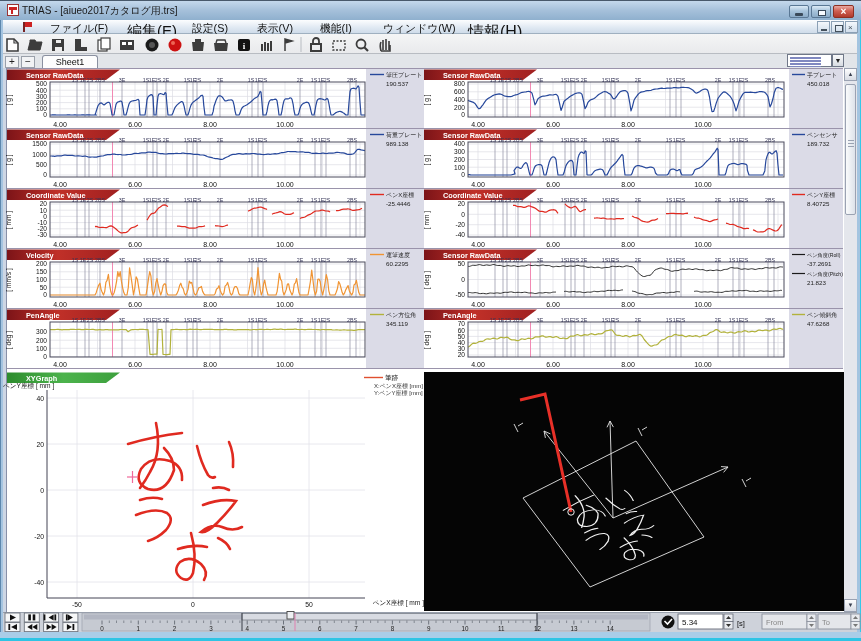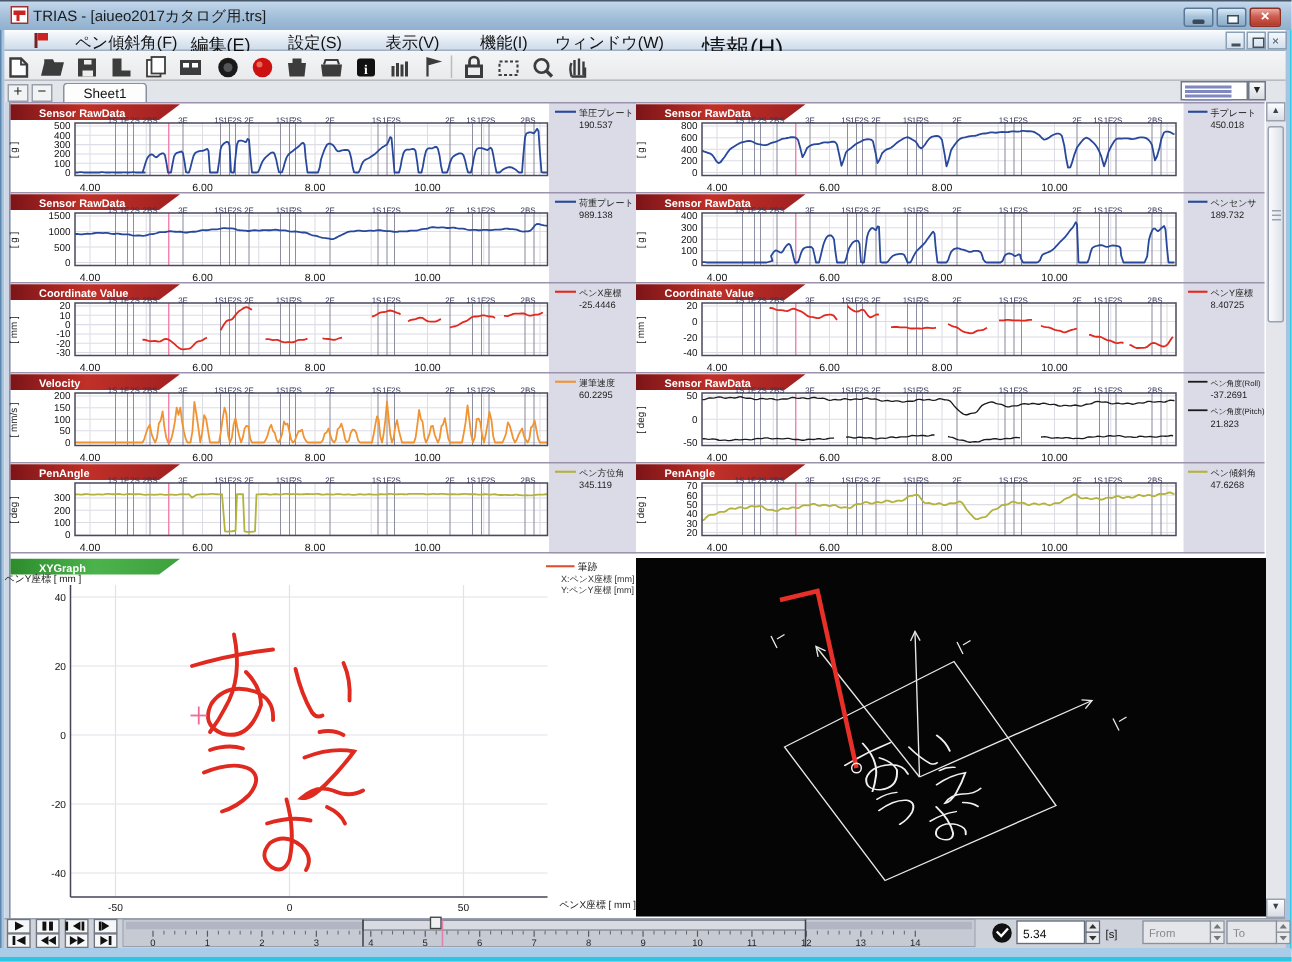--- a/index.html
+++ b/index.html
@@ -17,26 +17,26 @@
     </div>
 <div class="abs" style="left:811px;top:5px;width:20px;height:13px;background:linear-gradient(#dceaf6,#a8c4dc 45%,#8cacc8);border:1px solid #5a7895;border-radius:2px;box-sizing:border-box;">
       <div class="abs" style="left:6px;top:4px;width:6px;height:4px;border:1px solid #3a4a5a;background:#f8fbff;"></div>
     </div>
 <div class="abs" style="left:833px;top:5px;width:21px;height:13px;background:linear-gradient(#e8a9a2,#cf5f52 45%,#b03a2c);border:1px solid #8d2f22;border-radius:2px;box-sizing:border-box;color:#fff;font-size:10px;font-weight:bold;text-align:center;line-height:11px;">×</div>
 <div class="abs" style="left:3px;top:20px;width:854px;height:14px;background:linear-gradient(#fcfdfe,#dfe8f2 60%,#cfdcea);border-bottom:1px solid #9fb0c0;box-sizing:border-box;"></div>
 <div class="abs" style="left:22px;top:22px;width:11px;height:10px;">
       <div class="abs" style="left:1px;top:0;width:2px;height:10px;background:#772222;"></div>
       <div class="abs" style="left:3px;top:0;width:7px;height:5px;background:#cc2222;"></div>
     </div>
-<div class="abs" style="left:50px;top:22px;font-size:10.8px;color:#111;">ペン傾斜角(F)</div>
-<div class="abs" style="left:127px;top:22px;font-size:12px;color:#111;">編集(E)</div>
+<div class="abs" style="left:50px;top:22px;font-size:10.8px;color:#111;">ファイル(F)</div>
+<div class="abs" style="left:127px;top:22px;font-size:15px;color:#111;">編集(E)</div>
 <div class="abs" style="left:192px;top:22px;font-size:10.8px;color:#111;">設定(S)</div>
 <div class="abs" style="left:257px;top:22px;font-size:10.8px;color:#111;">表示(V)</div>
 <div class="abs" style="left:320px;top:22px;font-size:10.8px;color:#111;">機能(I)</div>
-<div class="abs" style="left:370px;top:22px;font-size:10.8px;color:#111;">ウィンドウ(W)</div>
+<div class="abs" style="left:383px;top:22px;font-size:10.8px;color:#111;">ウィンドウ(W)</div>
 <div class="abs" style="left:468px;top:22px;font-size:16px;color:#111;">情報(H)</div>
 <div class="abs" style="left:817px;top:21px;width:13px;height:12px;background:linear-gradient(#f4f8fc,#d2dfec);border:1px solid #8ba0b5;box-sizing:border-box;">
       <div class="abs" style="left:3px;top:7px;width:6px;height:2px;background:#44505c;"></div>
     </div>
 <div class="abs" style="left:831px;top:21px;width:13px;height:12px;background:linear-gradient(#f4f8fc,#d2dfec);border:1px solid #8ba0b5;box-sizing:border-box;">
       <div class="abs" style="left:3px;top:3px;width:6px;height:5px;border:1px solid #44505c;"></div>
     </div>
 <div class="abs" style="left:845px;top:21px;width:13px;height:12px;background:linear-gradient(#f4f8fc,#d2dfec);border:1px solid #8ba0b5;box-sizing:border-box;">
       <div class="abs" style="left:2px;top:1px;font-size:8px;color:#44505c;">×</div>
     </div>

